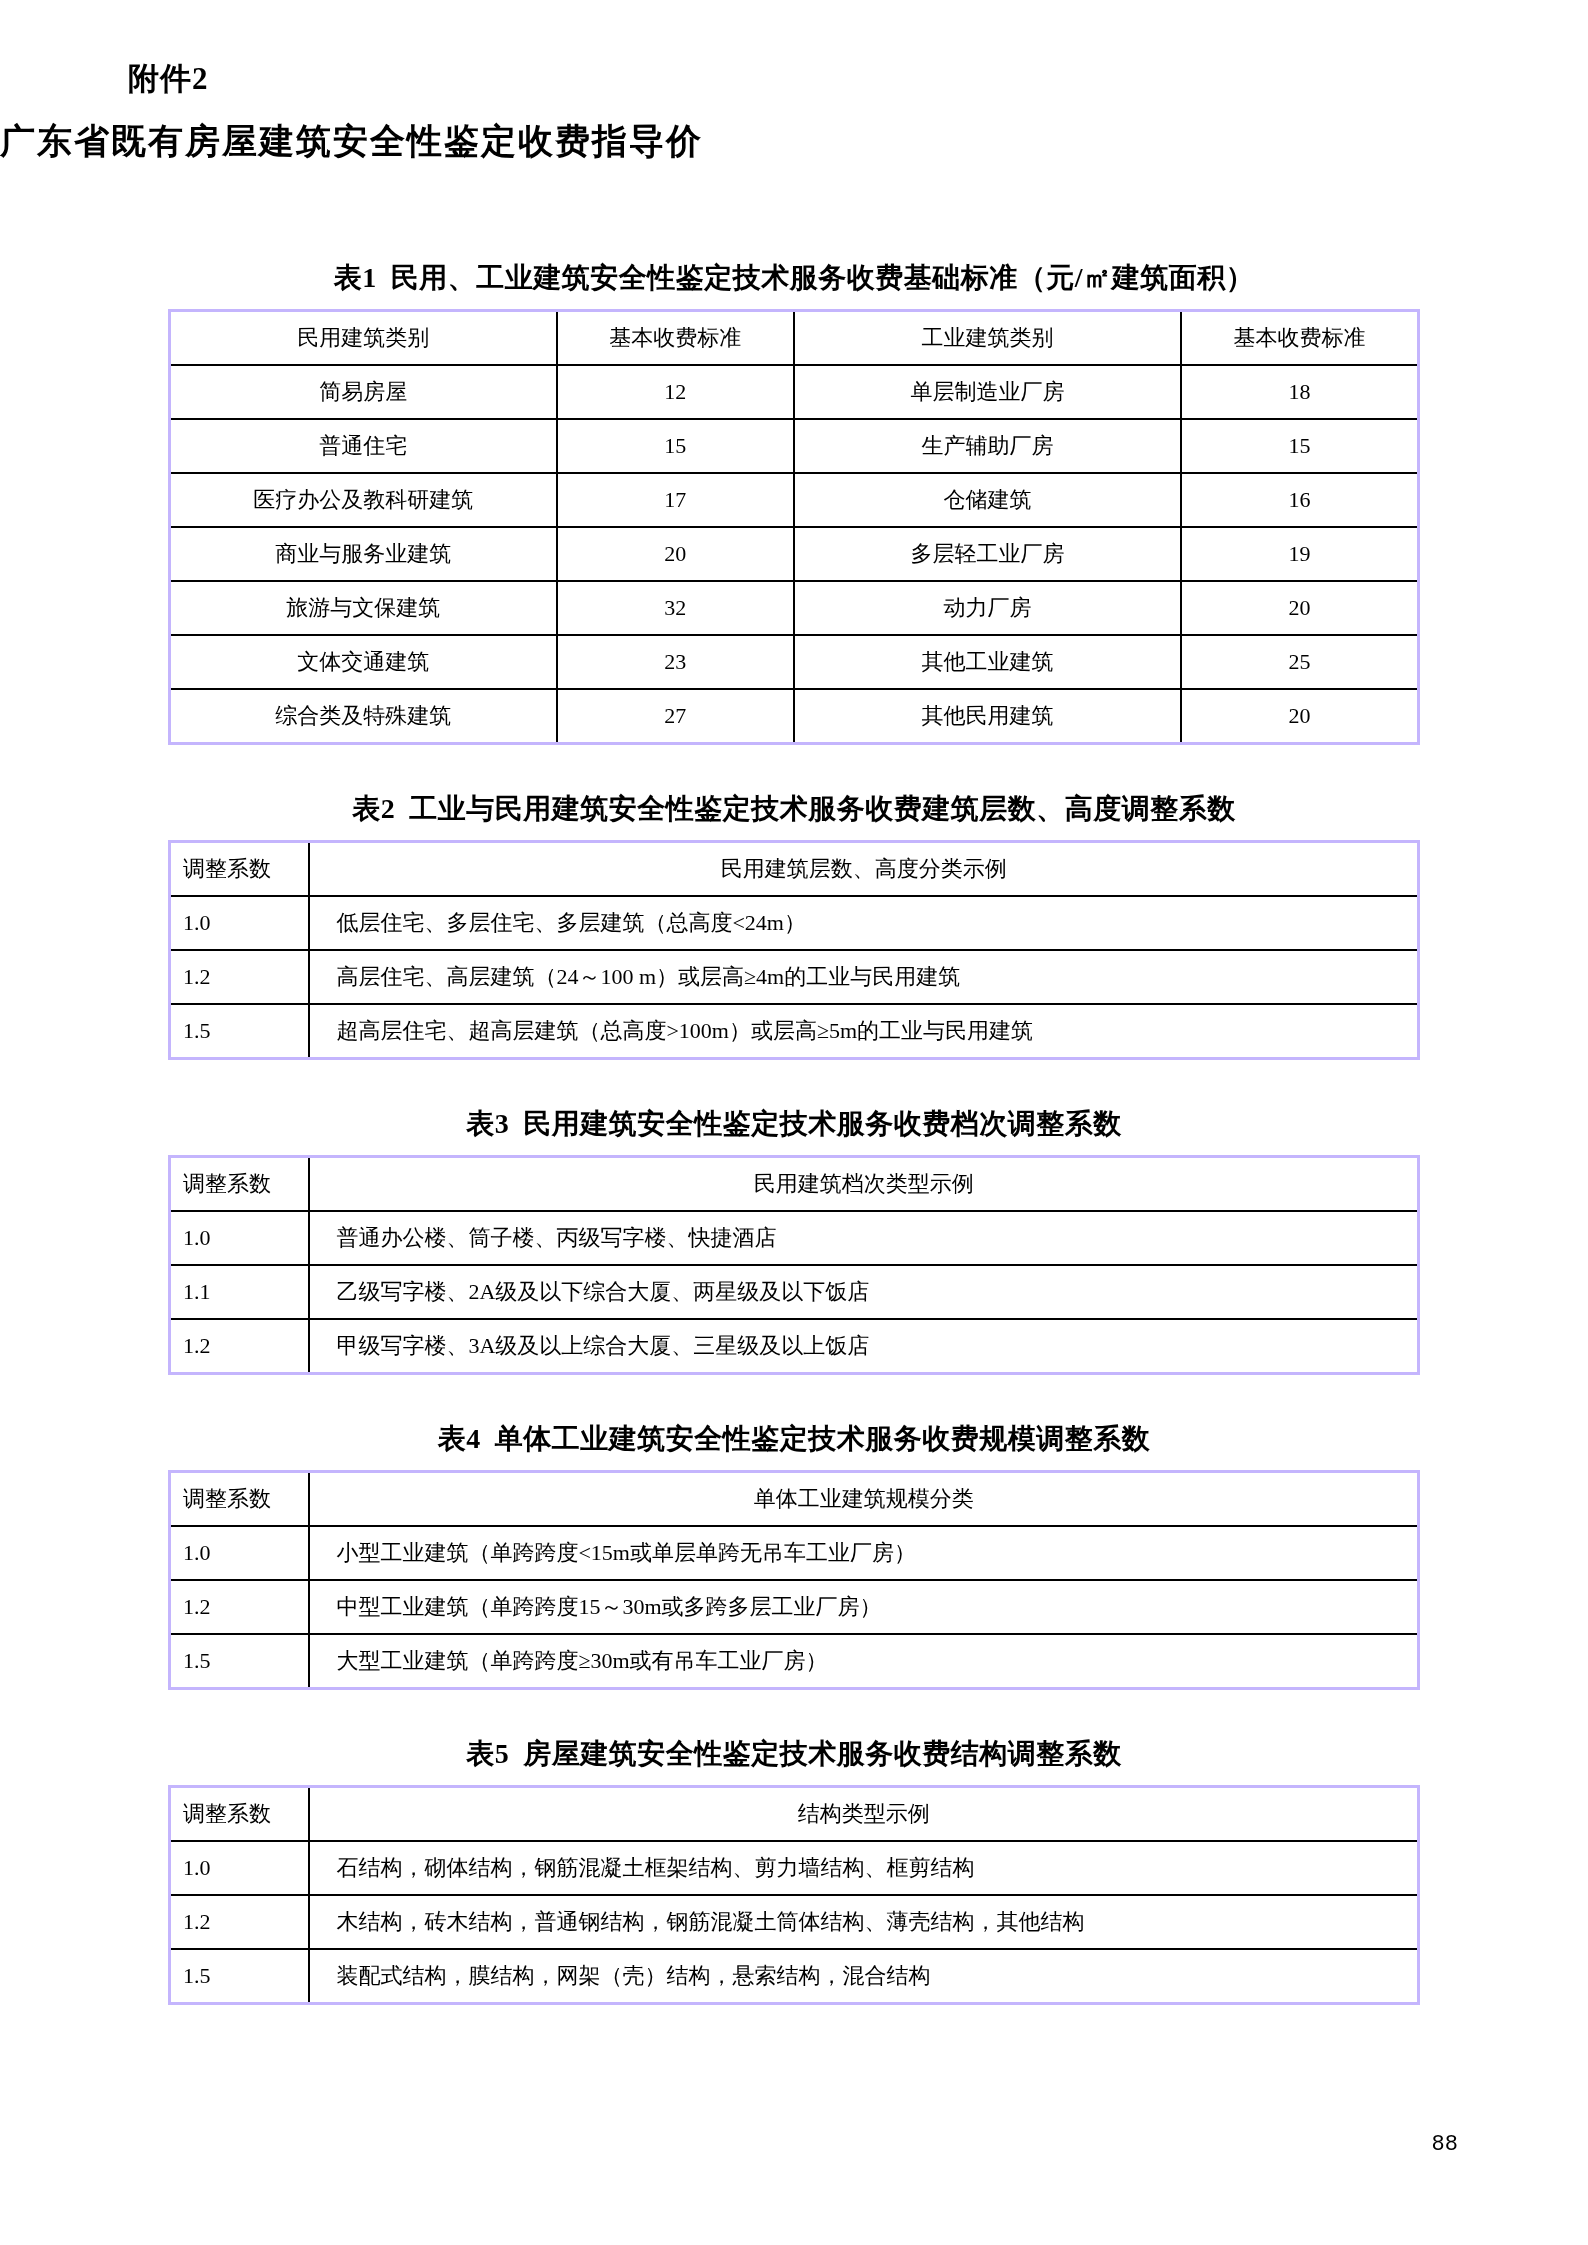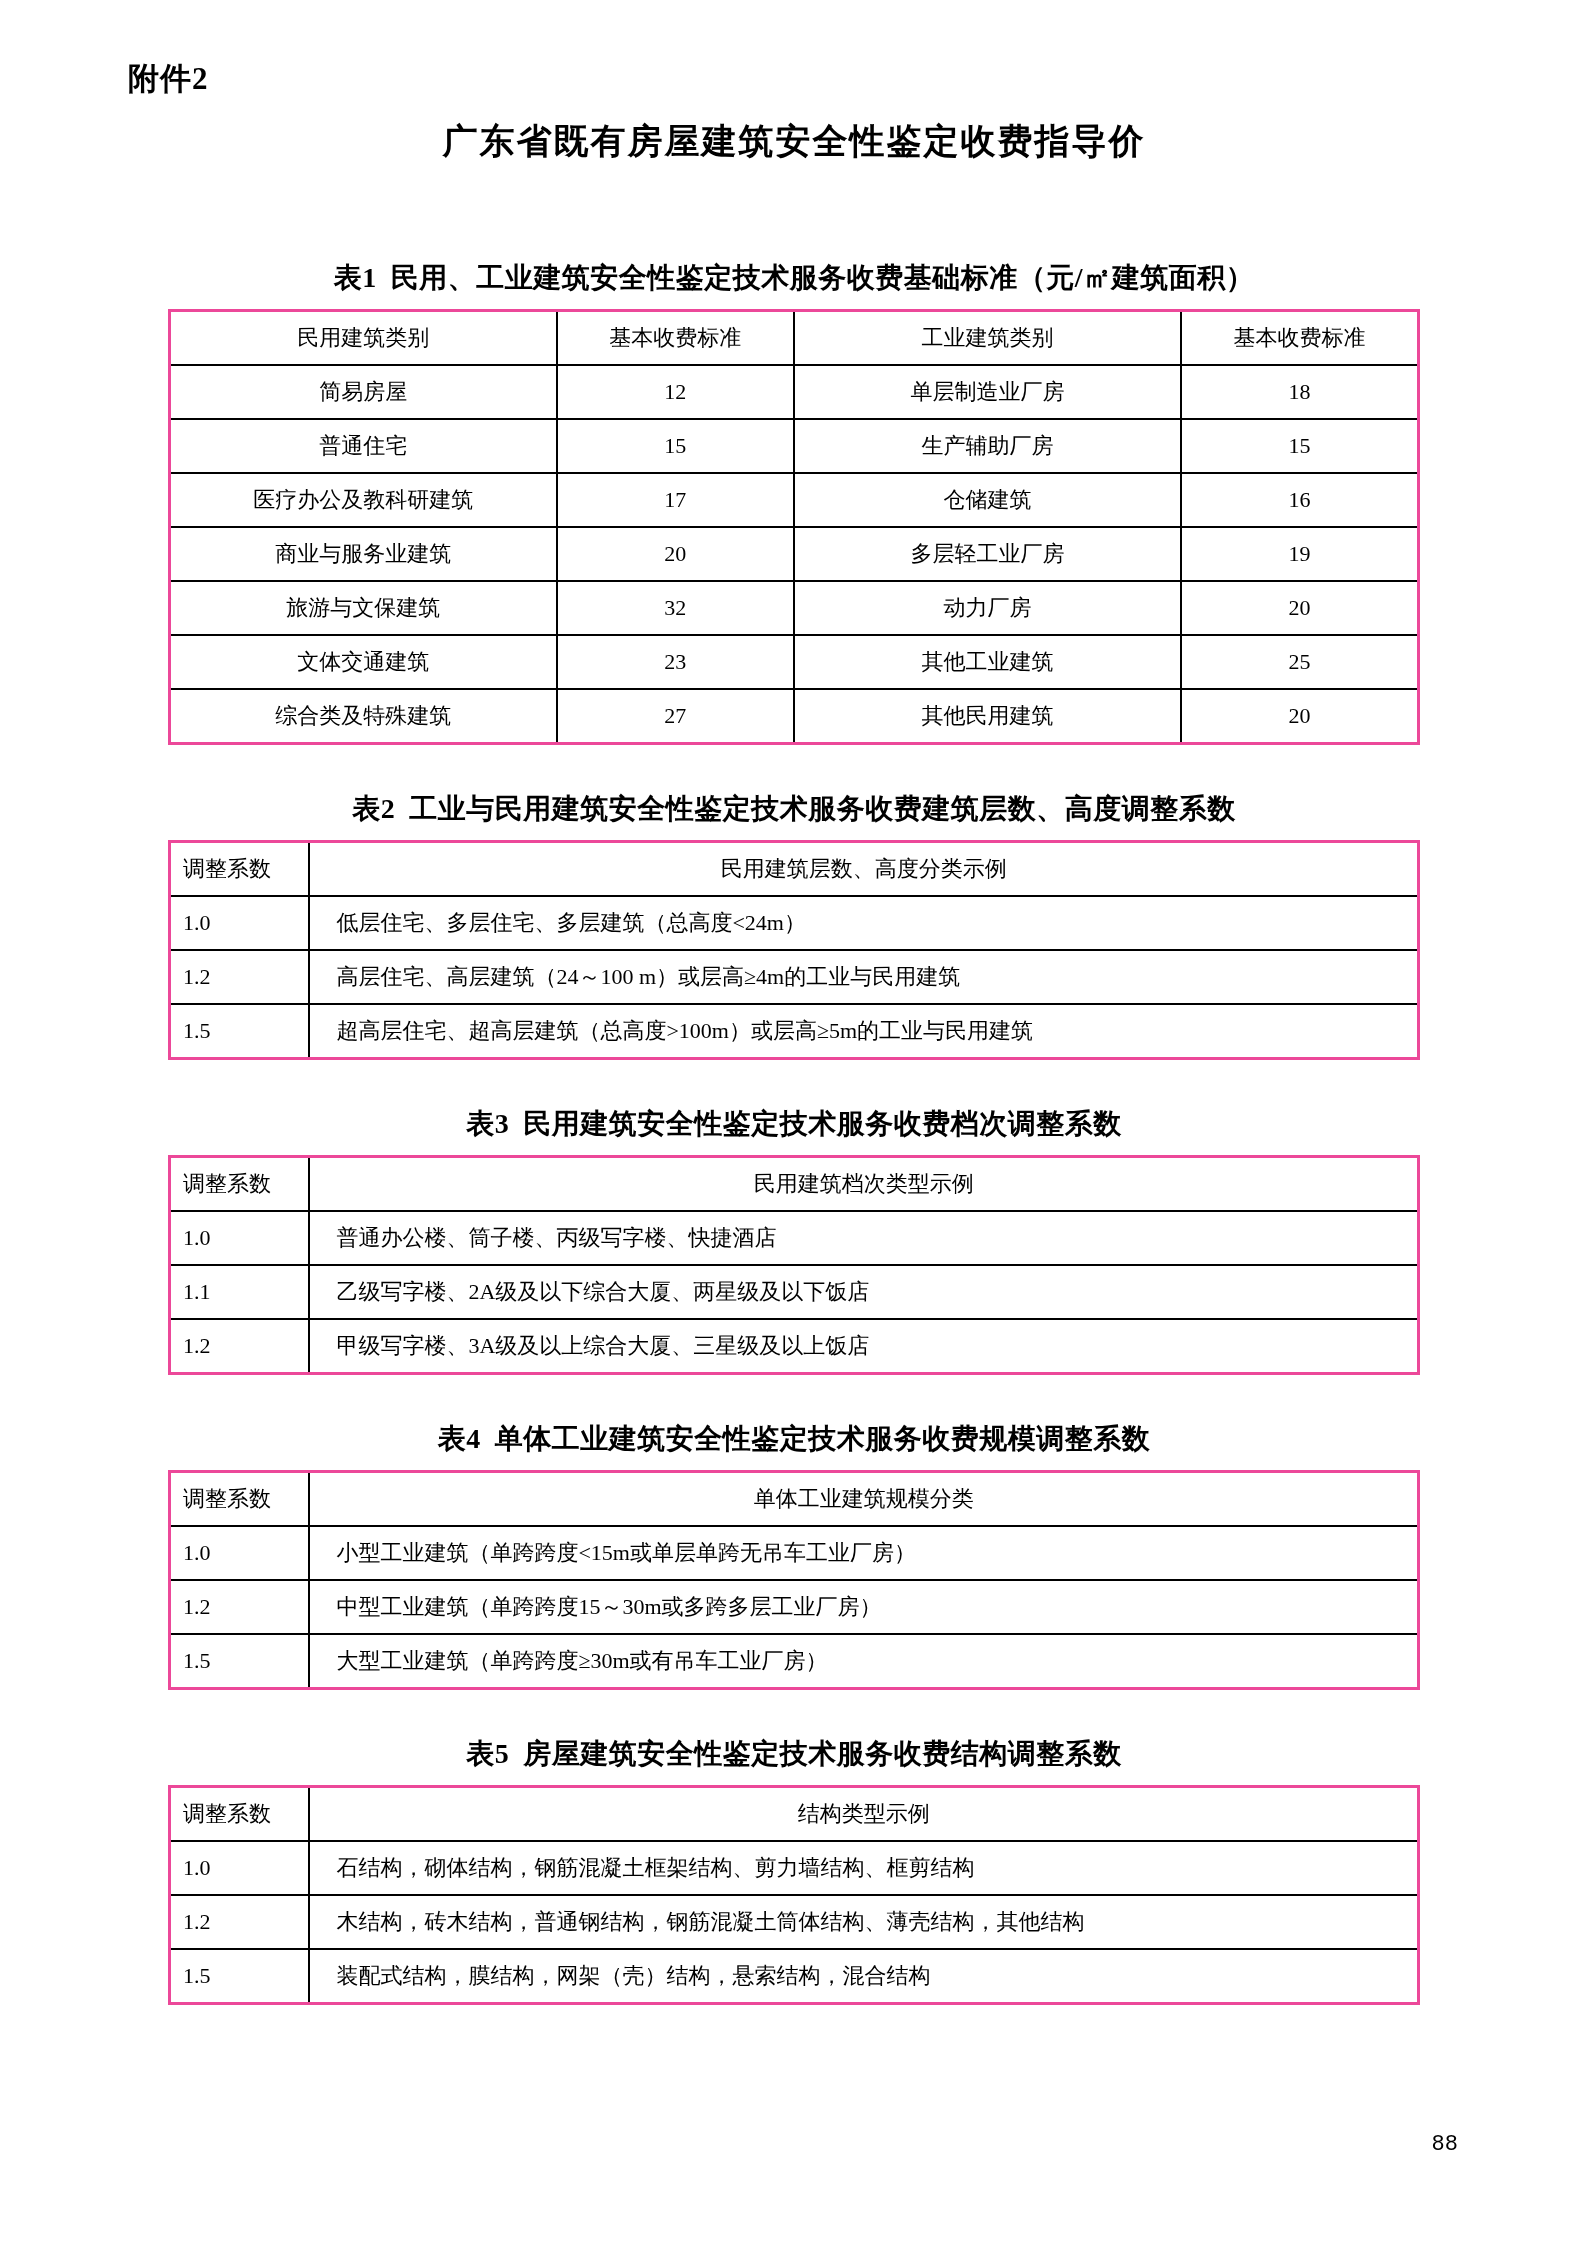--- a/index.html
+++ b/index.html
@@ -33,21 +33,21 @@
     font-family: "Liberation Serif", "DejaVu Serif", serif;
     font-weight: bold;
     font-size: 31px;
     letter-spacing: 1px;
   }
   .doc-title {
     position: absolute;
     left: 0;
     top: 118px;
     width: 1588px;
-    text-align: center;
+    text-align: left;
     font-family: "Liberation Serif", "DejaVu Serif", serif;
     font-weight: bold;
     font-size: 35px;
     letter-spacing: 2px;
   }
 
   .content {
     position: absolute;
     left: 168px;
     top: 260px;
@@ -65,21 +65,21 @@
   .table-caption .cap-num {
     margin-right: 14px;
   }
 
   
   table.doc-table {
     border-collapse: collapse;
     width: 1252px;
     table-layout: fixed;
     margin: 0 0 46px 0;
-    border: 3px solid #ec4899;
+    border: 3px solid #c4b5fd;
   }
   table.doc-table td,
   table.doc-table th {
     border: 2px solid #000;
     font-weight: normal;
     font-size: 22px;
     padding: 0 12px;
     height: 52px;
     vertical-align: middle;
     line-height: 1.3;

